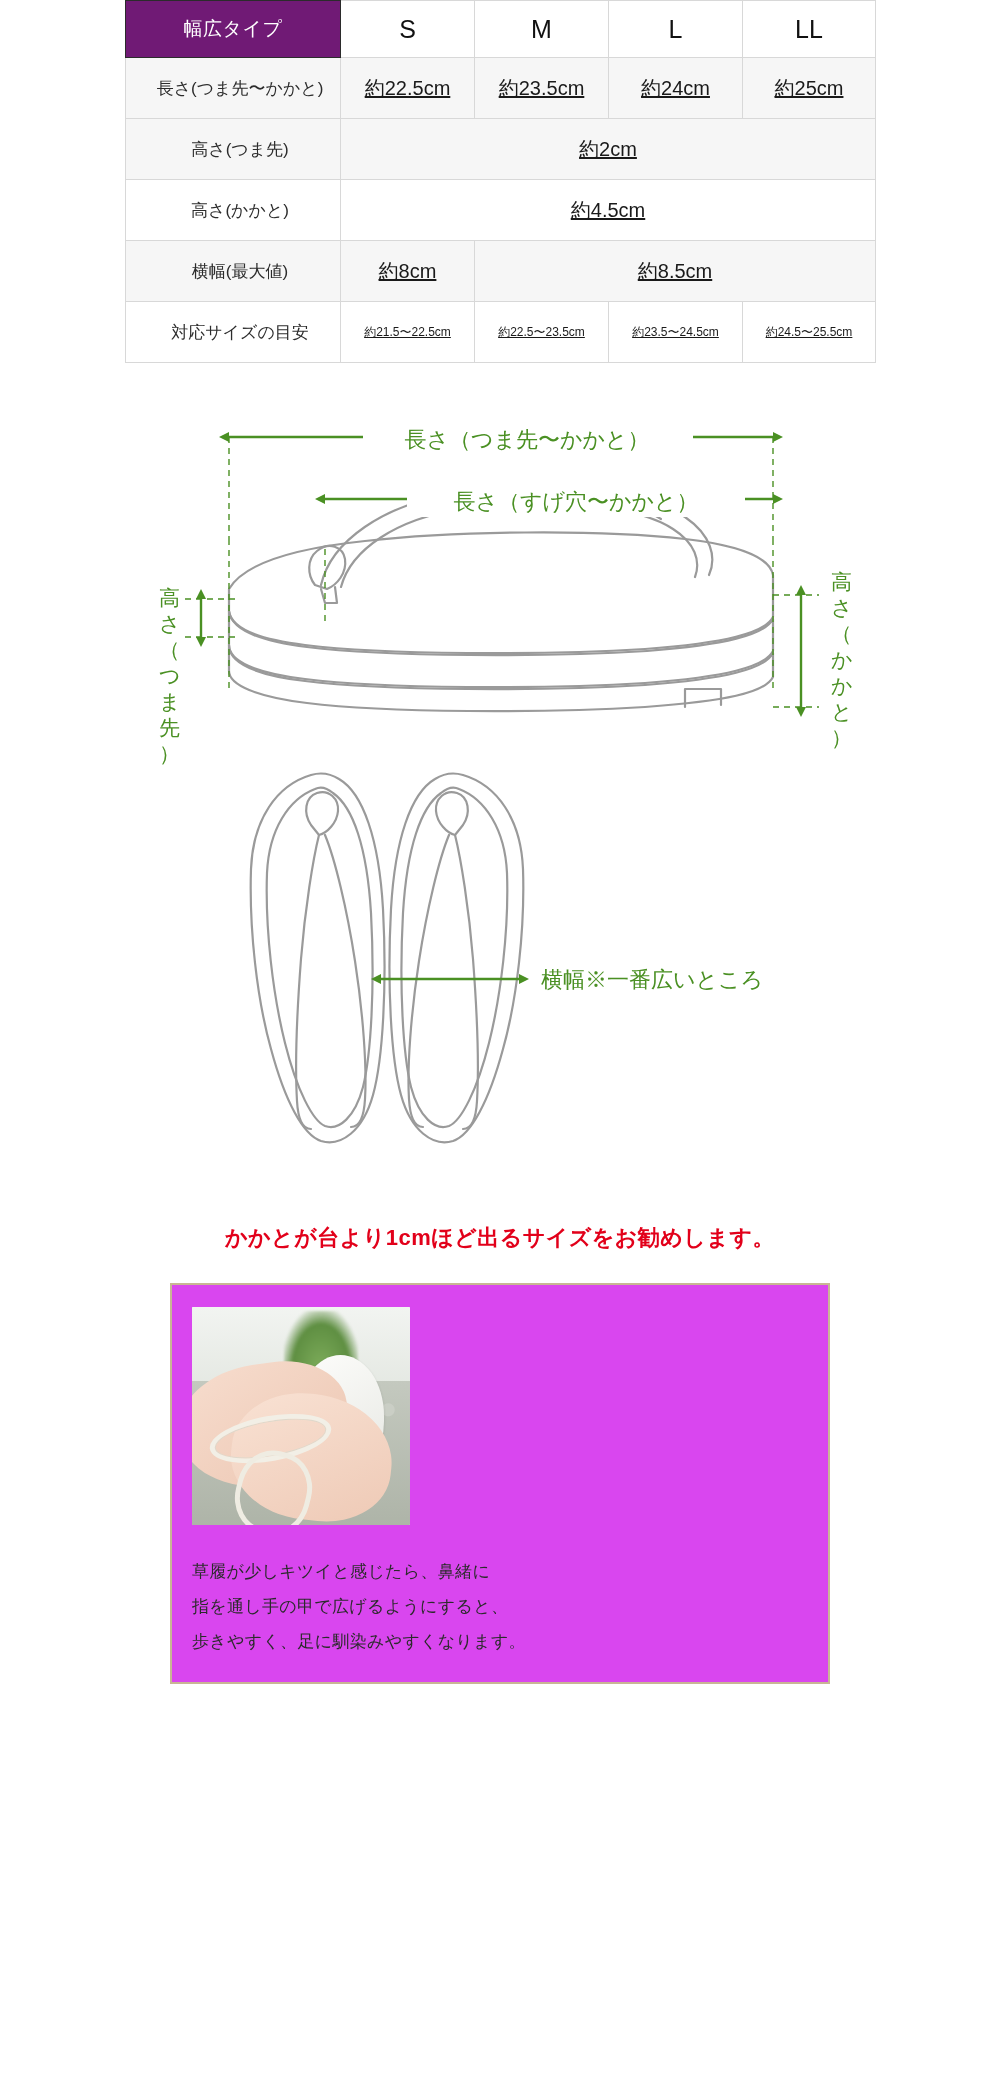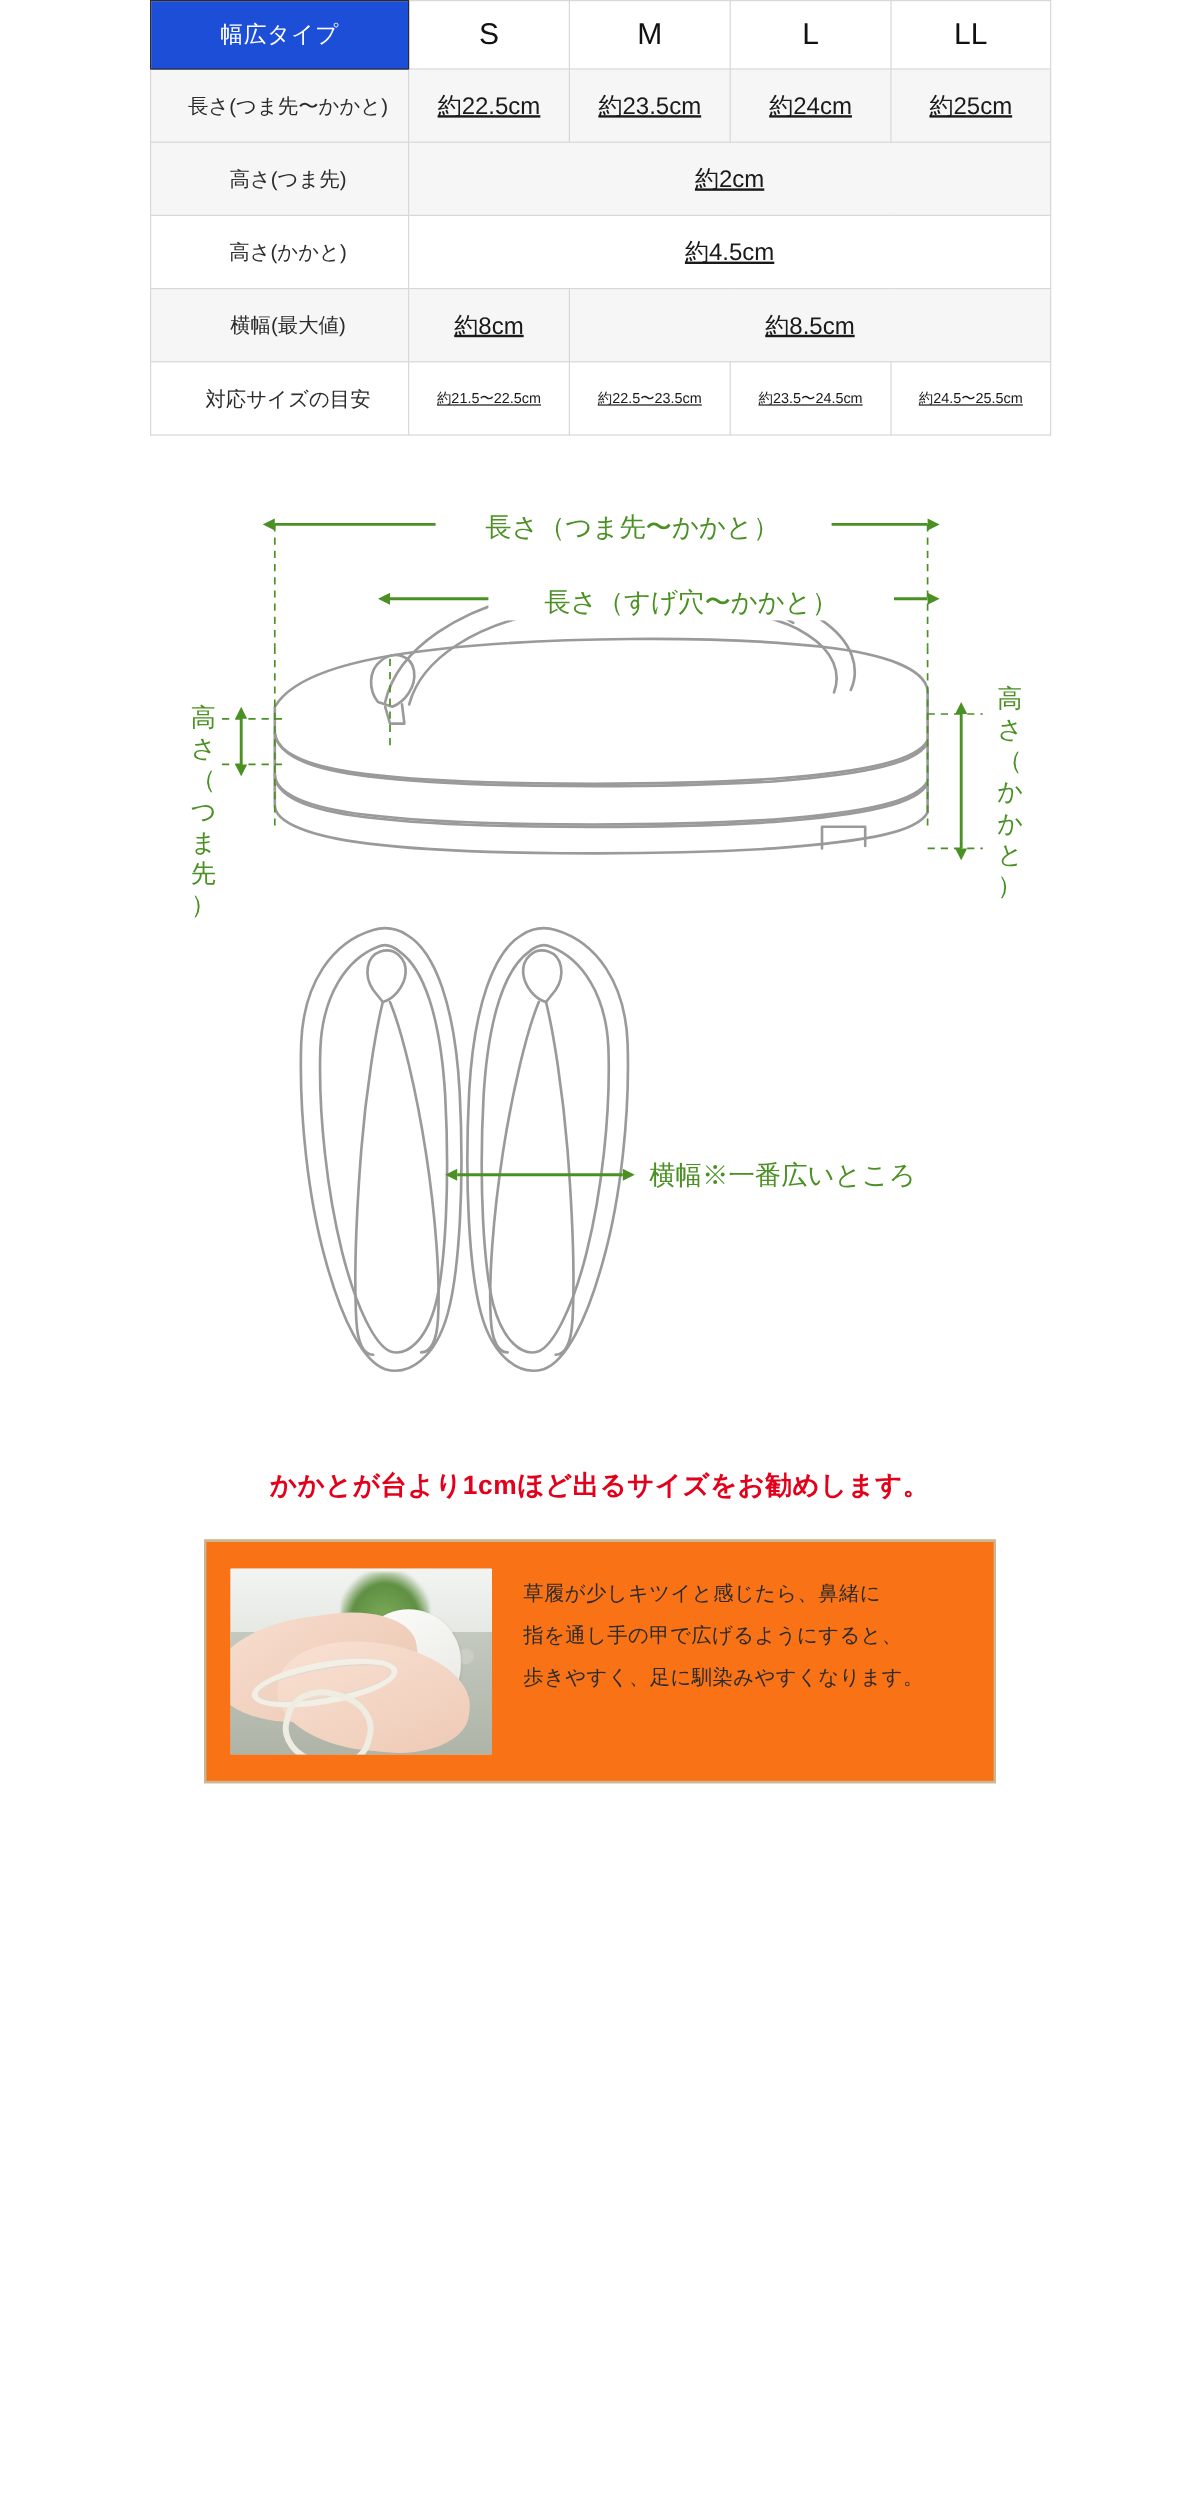--- a/index.html
+++ b/index.html
@@ -28,21 +28,21 @@
     table-layout: fixed;
   }
   table.size-table td, table.size-table th {
     border: 1px solid #d8d8d8;
     text-align: center;
     vertical-align: middle;
     font-weight: normal;
     padding: 0;
   }
   .hdr-dark {
-    background: #1d4ed8;
+    background: #701a75;
     color: #ffffff;
     font-size: 19px;
     height: 56px;
     border: 1px solid #2b2b2b !important;
     letter-spacing: .5px;
   }
   .hdr-size {
     background: #ffffff;
     color: #111111;
     font-size: 25px;
@@ -94,21 +94,22 @@
   
   .tip-box {
     margin: 30px auto 0 auto;
     width: 660px;
     border: 2px solid #c8b694;
     box-sizing: border-box;
     padding: 22px 20px;
     display: flex;
     align-items: flex-start;
     gap: 26px;
-    background: #f97316;
+    background: #d946ef;
+    flex-direction: column;
   }
   .tip-photo {
     width: 218px;
     height: 155px;
     flex: 0 0 218px;
     position: relative;
     overflow: hidden;
     border-radius: 1px;
     background: linear-gradient(160deg,#dfe3dc 0%, #cfd6cb 38%, #b9c2b2 60%, #d7dbd2 100%);
   }

